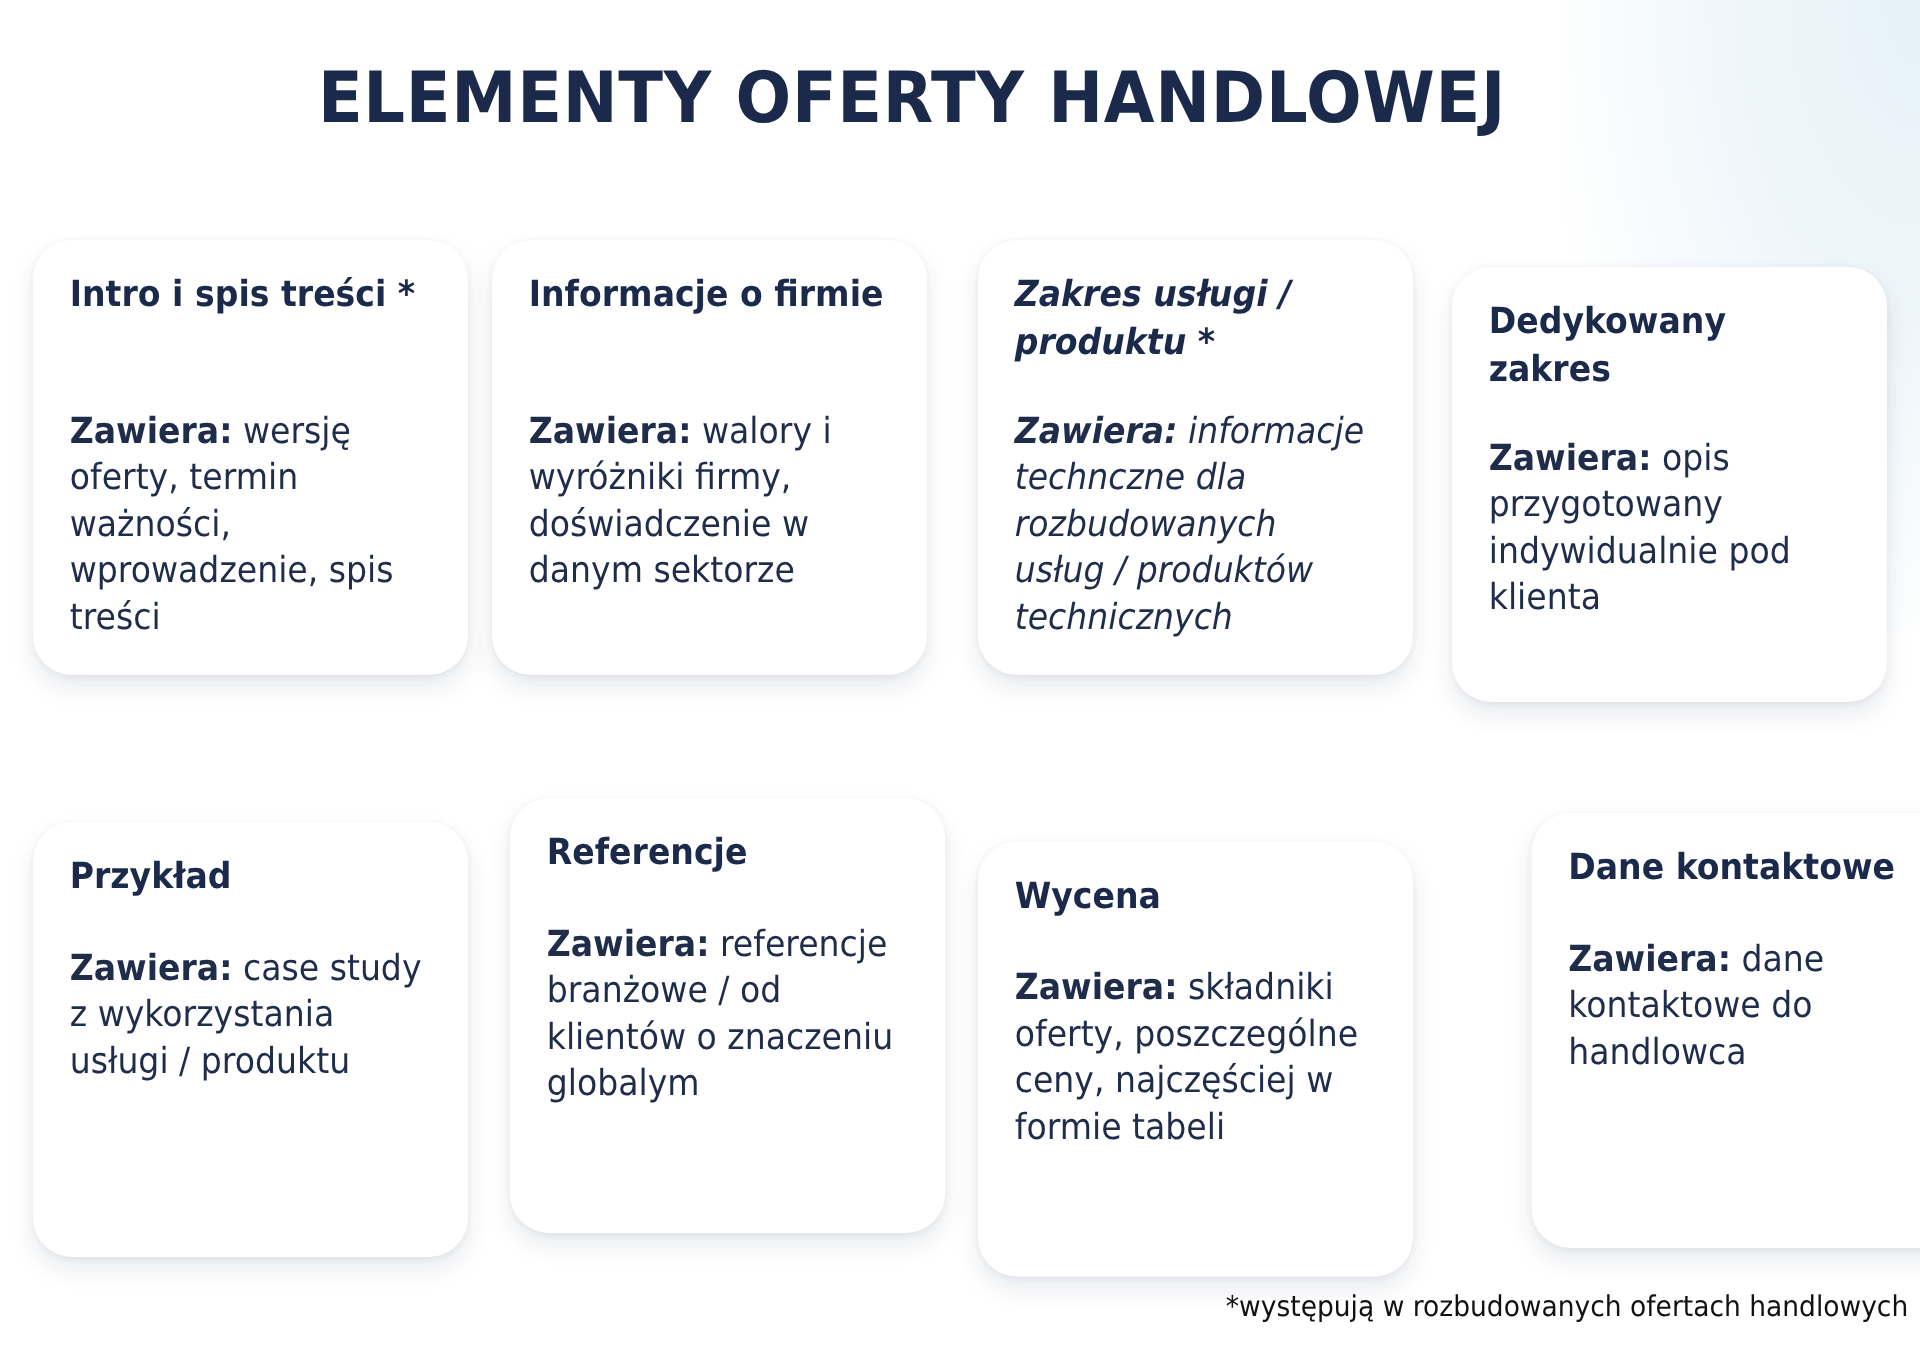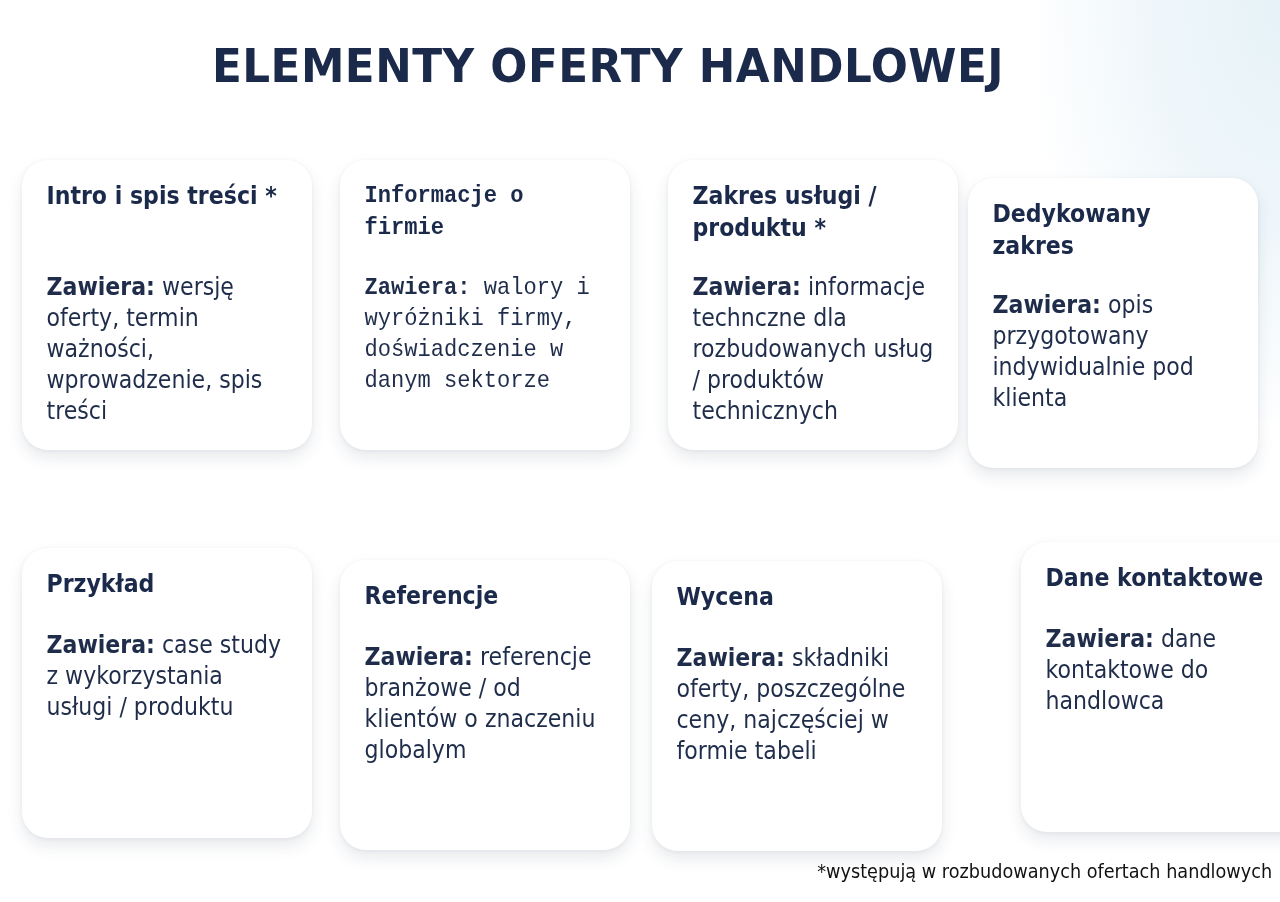--- a/index.html
+++ b/index.html
@@ -53,41 +53,41 @@
 
 <div class="bg-glow"></div>
 
 <h1 class="title" style="margin:0;">ELEMENTY OFERTY HANDLOWEJ</h1>
 
 <div class="card" style="left:22px; top:160px;">
   <div class="card-title" style="height:64px;">Intro i spis treści *</div>
   <div class="card-desc"><b>Zawiera:</b> <span>wersję oferty, termin ważności, wprowadzenie, spis treści</span></div>
 </div>
 
-<div class="card" style="left:340px; top:160px;font-family:Liberation Mono, monospace;">
+<div class="card" style="left:328px; top:160px;">
   <div class="card-title">Informacje o firmie</div>
   <div class="card-desc"><b>Zawiera:</b> <span>walory i wyróżniki firmy, doświadczenie w danym sektorze</span></div>
 </div>
 
-<div class="card" style="left:668px; top:160px;">
+<div class="card" style="left:652px; top:160px;font-style:italic;">
   <div class="card-title">Zakres usługi / produktu *</div>
   <div class="card-desc"><b>Zawiera:</b> <span>informacje technczne dla rozbudowanych usług / produktów technicznych</span></div>
 </div>
 
 <div class="card" style="left:968px; top:178px;">
   <div class="card-title">Dedykowany zakres</div>
   <div class="card-desc"><b>Zawiera:</b> <span>opis przygotowany indywidualnie pod klienta</span></div>
 </div>
 
 <div class="card single" style="left:22px; top:548px;">
   <div class="card-title">Przykład</div>
   <div class="card-desc" style="margin-top:22px;"><b>Zawiera:</b> <span>case study z wykorzystania usługi / produktu</span></div>
 </div>
 
-<div class="card single" style="left:340px; top:560px;">
+<div class="card single" style="left:340px; top:532px;">
   <div class="card-title">Referencje</div>
   <div class="card-desc" style="margin-top:22px;"><b>Zawiera:</b> <span>referencje branżowe / od klientów o znaczeniu globalym</span></div>
 </div>
 
 <div class="card single" style="left:652px; top:561px;">
   <div class="card-title">Wycena</div>
   <div class="card-desc" style="margin-top:22px;"><b>Zawiera:</b> <span>składniki oferty, poszczególne ceny, najczęściej w formie tabeli</span></div>
 </div>
 
 <div class="card single" style="left:1021px; top:542px;">

